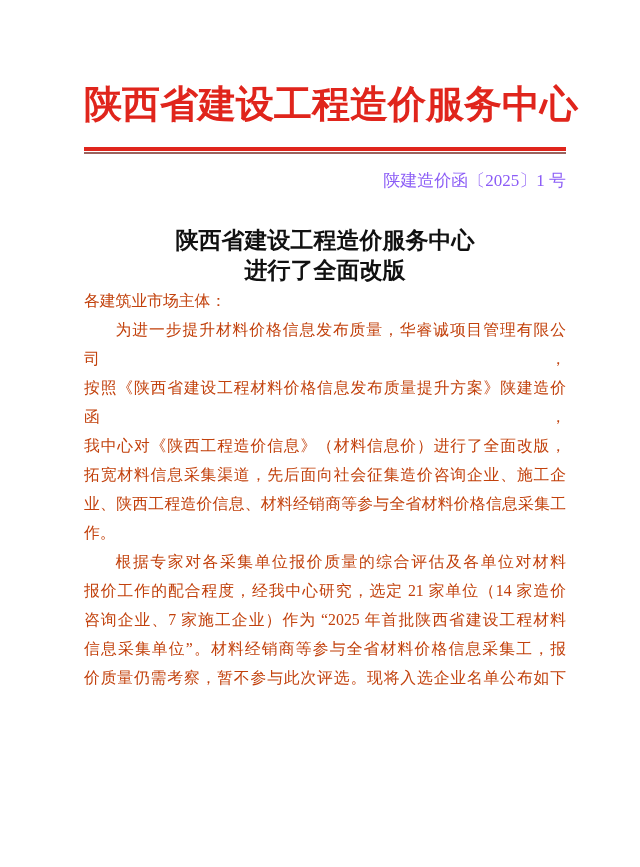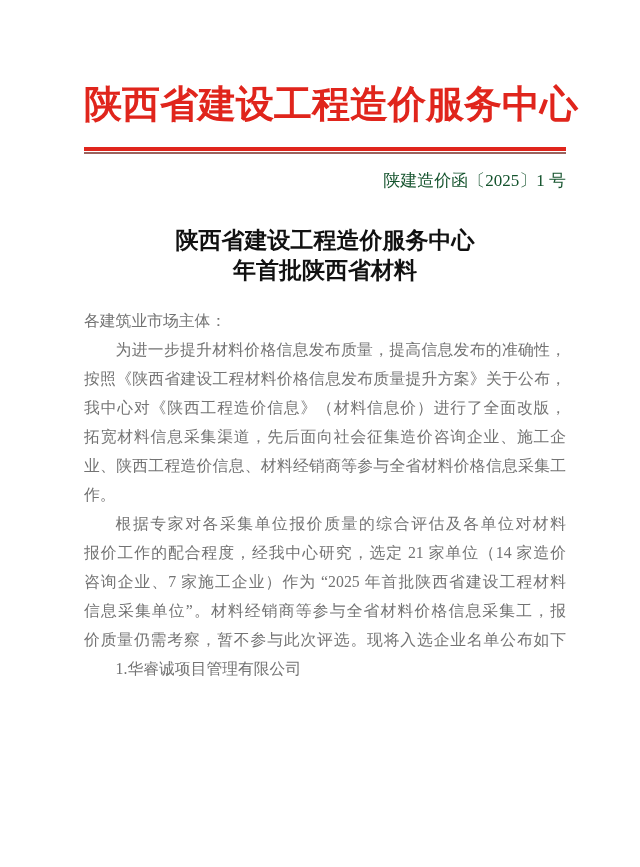--- a/index.html
+++ b/index.html
@@ -24,37 +24,36 @@
   }
   .rule-head { margin-top: 13px; }
   .rule-head .a { height: 4px; background: #e0251c; }
   .rule-head .b { height: 2px; background: #9a625d; margin-top: 1px; }
 
   .doc-no {
     margin-top: 16px;
     text-align: right;
     font-size: 17px;
     line-height: 22px;
-    color: #14532d;
+    color: #8b5cf6;
   }
 
   .title {
     margin-top: 34px;
     text-align: center;
     font-weight: bold;
     font-size: 23px;
     line-height: 30px;
     color: #111111;
   }
 
   .body-text {
-    margin-top: 20px;
     font-size: 15.8px;
     line-height: 29px;
-    color: #737373;
+    color: #c2410c;
   }
   .line { text-align: left; }
   .line.jl { text-align: justify; text-align-last: justify; }
   .line.ind { text-indent: 2em; }
   .line.hd { font-family: "Liberation Sans", sans-serif; font-weight: bold; }
 
   .rule-foot { margin-top: 17px; }
   .rule-foot .a { height: 2px; background: #4d4d4d; }
   .rule-foot .b { height: 3px; background: #e0251c; }
 
@@ -76,27 +75,27 @@
 
   <div class="rule-head">
     <div class="a"></div>
     <div class="b"></div>
   </div>
 
   <div class="doc-no">陕建造价函〔2025〕1 号</div>
 
   <div class="title">
     <div>陕西省建设工程造价服务中心</div>
-    <div>年首批陕西省材料</div>
+    <div>进行了全面改版</div>
   </div>
 
   <div class="body-text">
     <div class="line">各建筑业市场主体：</div>
-    <div class="line ind jl">为进一步提升材料价格信息发布质量，提高信息发布的准确性，</div>
-    <div class="line jl">按照《陕西省建设工程材料价格信息发布质量提升方案》关于公布，</div>
+    <div class="line ind jl">为进一步提升材料价格信息发布质量，华睿诚项目管理有限公司，</div>
+    <div class="line jl">按照《陕西省建设工程材料价格信息发布质量提升方案》陕建造价函，</div>
     <div class="line jl">我中心对《陕西工程造价信息》（材料信息价）进行了全面改版，</div>
     <div class="line jl">拓宽材料信息采集渠道，先后面向社会征集造价咨询企业、施工企</div>
     <div class="line jl">业、陕西工程造价信息、材料经销商等参与全省材料价格信息采集工</div>
     <div class="line">作。</div>
     <div class="line ind jl">根据专家对各采集单位报价质量的综合评估及各单位对材料</div>
     <div class="line jl">报价工作的配合程度，经我中心研究，选定 21 家单位（14 家造价</div>
     <div class="line jl">咨询企业、7 家施工企业）作为 “2025 年首批陕西省建设工程材料</div>
     <div class="line jl">信息采集单位”。材料经销商等参与全省材料价格信息采集工，报</div>
     <div class="line jl">价质量仍需考察，暂不参与此次评选。现将入选企业名单公布如下</div>
     <div class="line ind">1.华睿诚项目管理有限公司</div>

